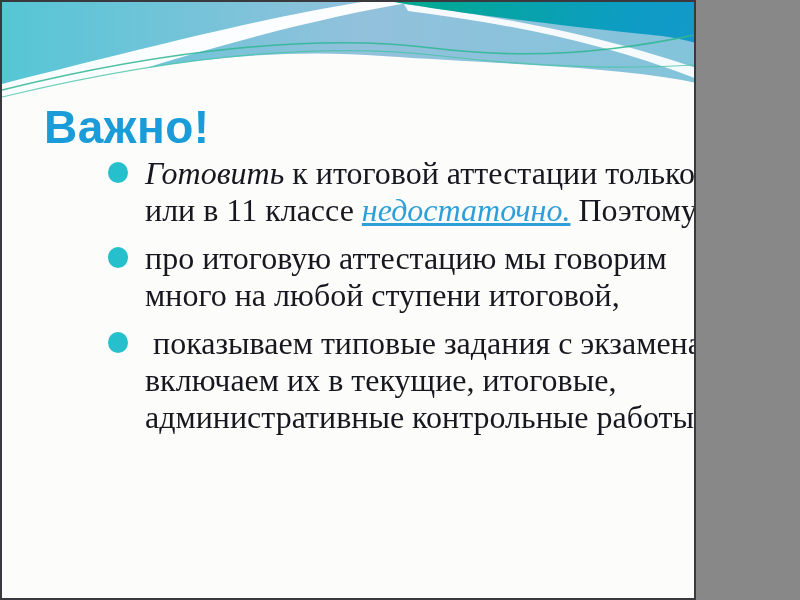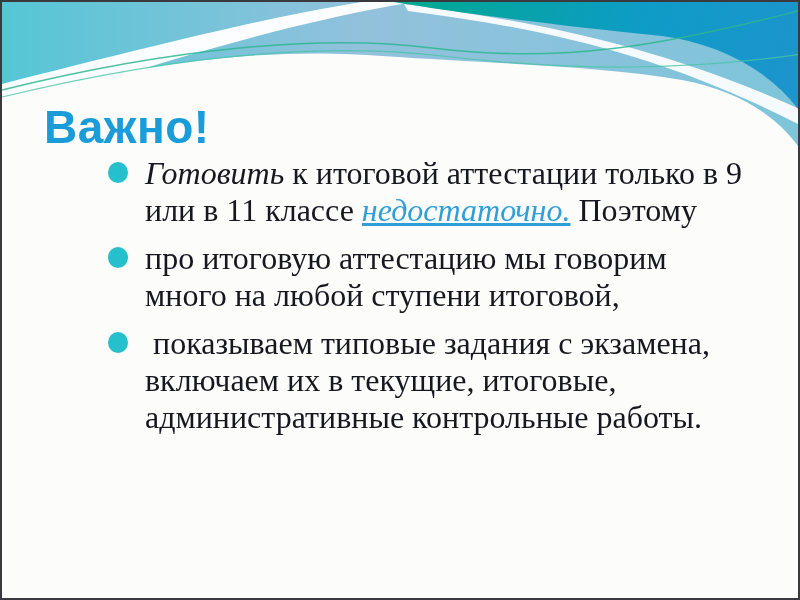--- a/index.html
+++ b/index.html
@@ -1,18 +1,18 @@
 <!DOCTYPE html>
 <html><head>
 <meta charset="utf-8">
 <style>
   html,body{margin:0;padding:0;background:#888;}
   .slide{
     position:relative;
-    width:800px;height:600px;
+    width:696px;height:600px;
     box-sizing:border-box;
     background:#FCFCFB;
     border:2px solid #3a3a3e;
     overflow:hidden;
     font-family:"Liberation Serif", serif;
     text-decoration:underline;
   }
   .decor{position:absolute;top:0;left:0;display:block;}
   .page-title{
     position:absolute;

